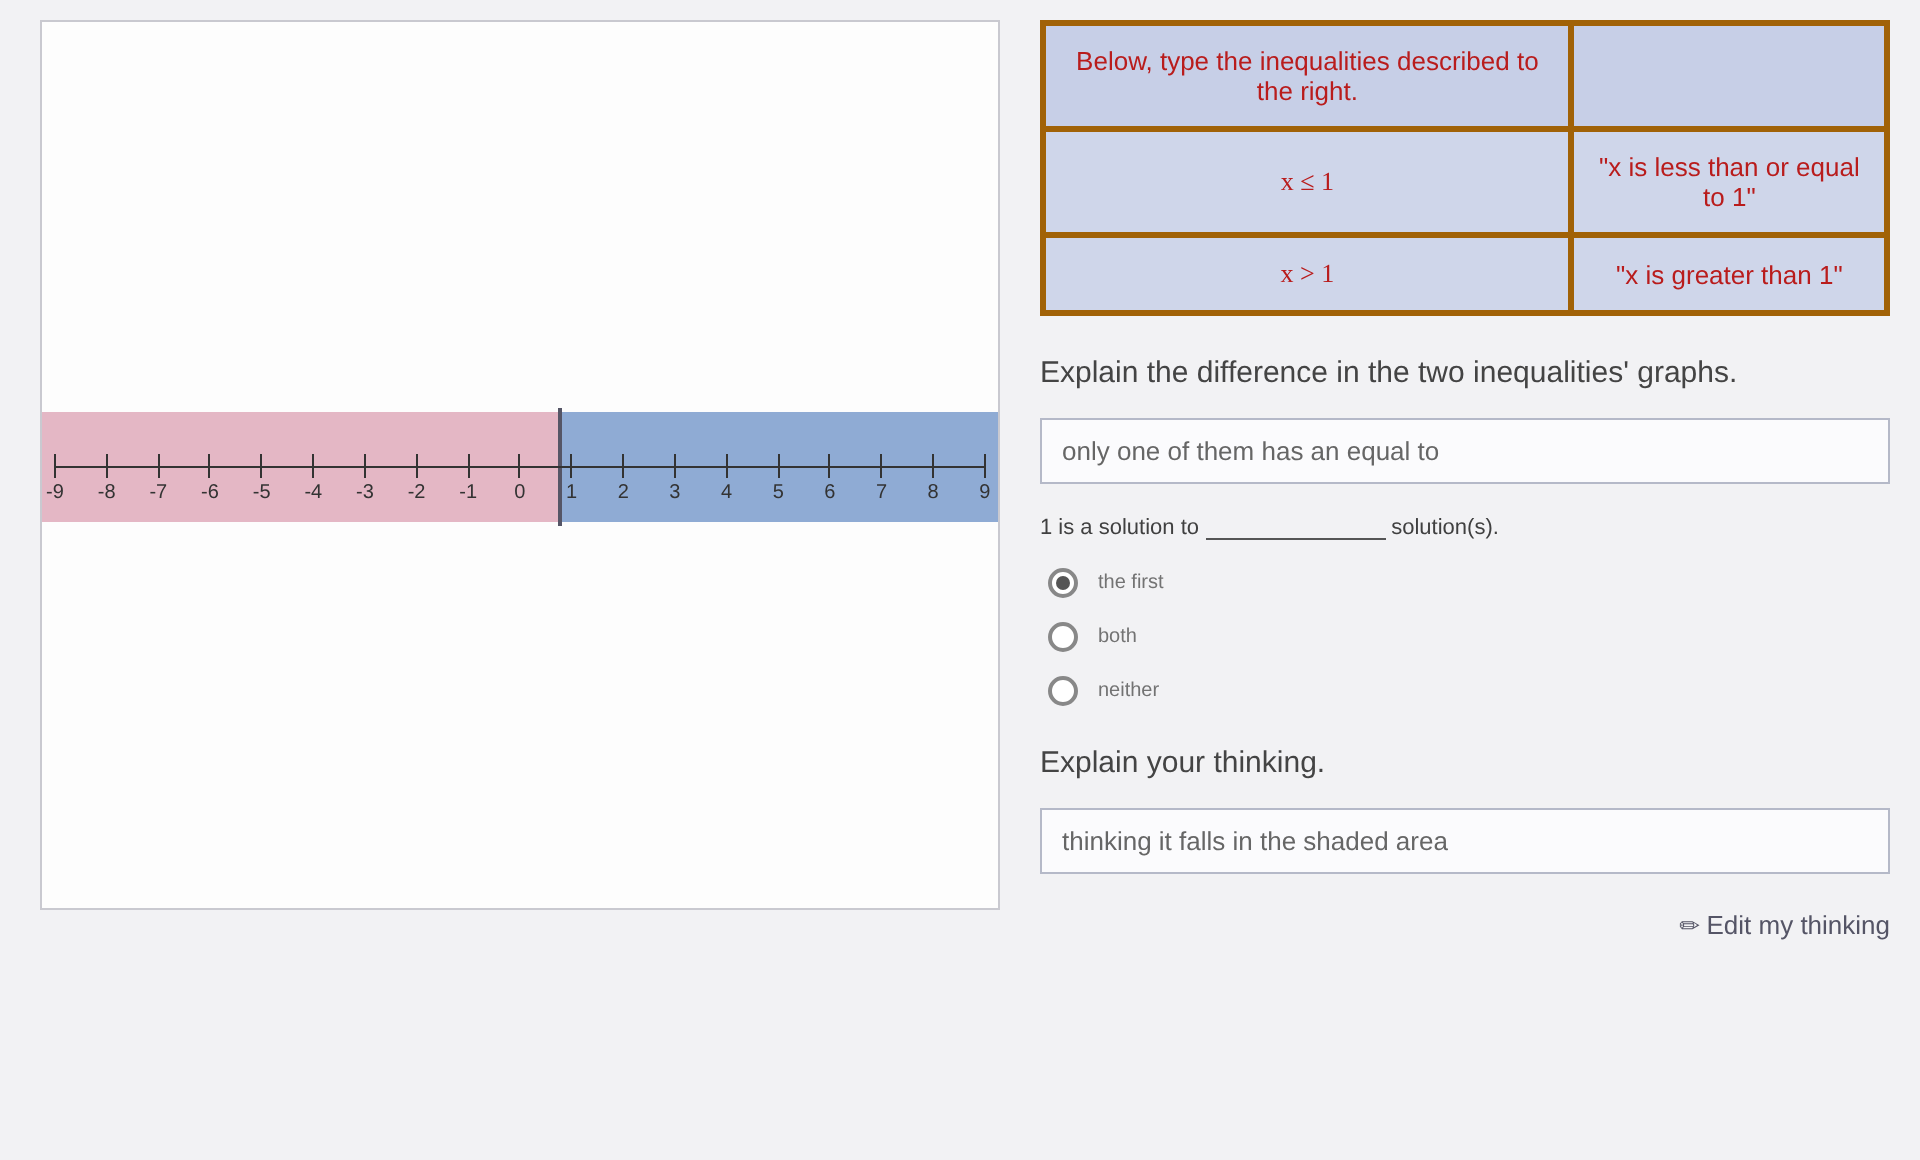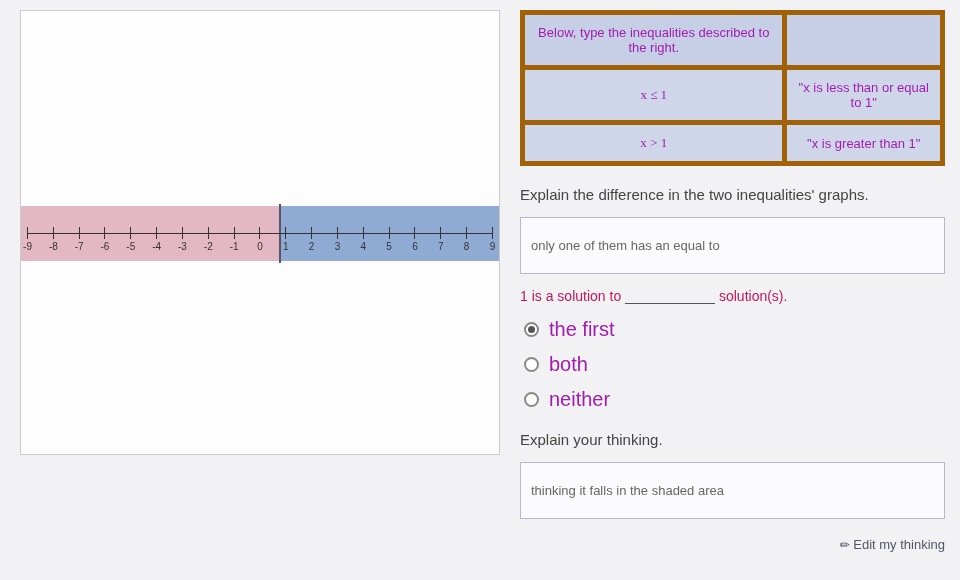--- a/index.html
+++ b/index.html
@@ -91,67 +91,67 @@
       height: 59px;
       background: #556;
     }
 
     table.ineq-table {
       border-collapse: collapse;
       width: 100%;
       font-size: 13px;
     }
     table.ineq-table td, table.ineq-table th {
-      border: 5px solid #a16207;
+      border: 3px solid #a16207;
       padding: 10px 8px;
       text-align: center;
       background: #cfd6ea;
-      color: #a21caf;
+      color: #b91c1c;
     }
     table.ineq-table th {
       background: #c7cfe7;
       font-weight: normal;
     }
 
     .prompt {
       font-size: 15px;
       color: #444;
       margin-top: 6px;
     }
     .fill-blank {
-      font-size: 14px;
-      color: #be185d;
+      font-size: 11px;
+      color: #404040;
     }
     .blank {
       display: inline-block;
       border-bottom: 1px solid #555;
       width: 90px;
       height: 14px;
       vertical-align: bottom;
     }
     .text-input {
       border: 1px solid #b5b9c8;
       background: #fbfbfd;
-      padding: 20px 10px;
+      padding: 8px 10px;
       font-size: 13px;
       color: #666;
       width: 100%;
     }
     .radio-group {
       display: flex;
       flex-direction: column;
       gap: 12px;
       padding-left: 4px;
     }
     .radio-item {
       display: flex;
       align-items: center;
       gap: 10px;
-      font-size: 20px;
-      color: #a21caf;
+      font-size: 10px;
+      color: #737373;
     }
     .radio-circle {
       width: 15px;
       height: 15px;
       border-radius: 50%;
       border: 2px solid #888;
       display: flex;
       align-items: center;
       justify-content: center;
       background: #fff;

